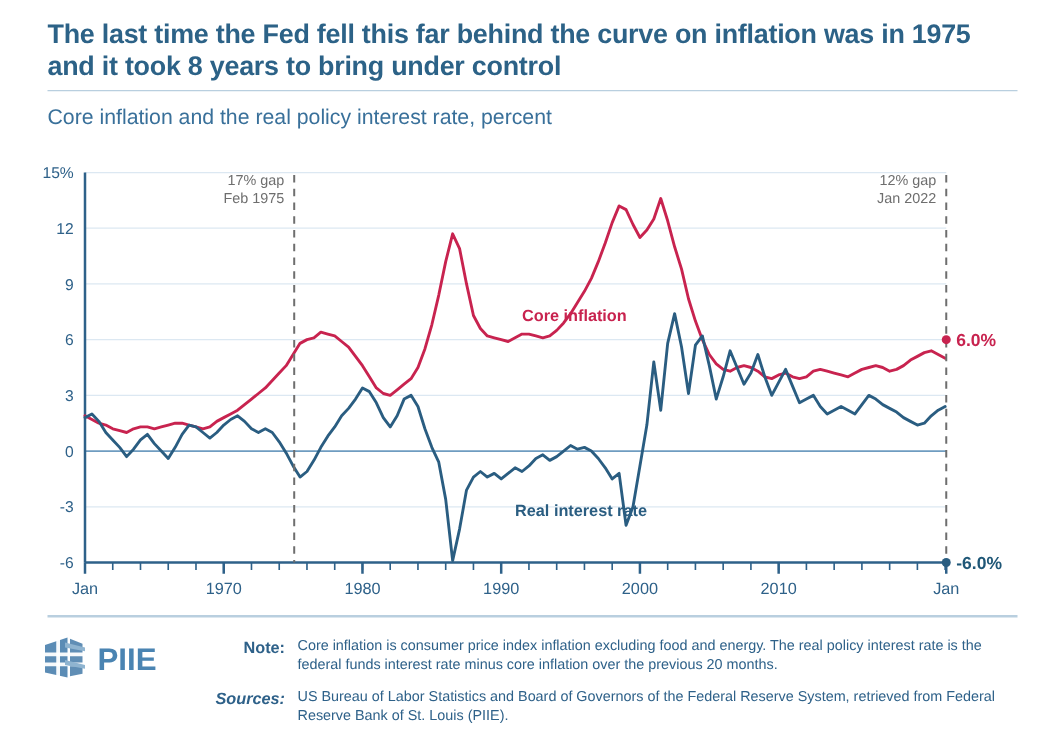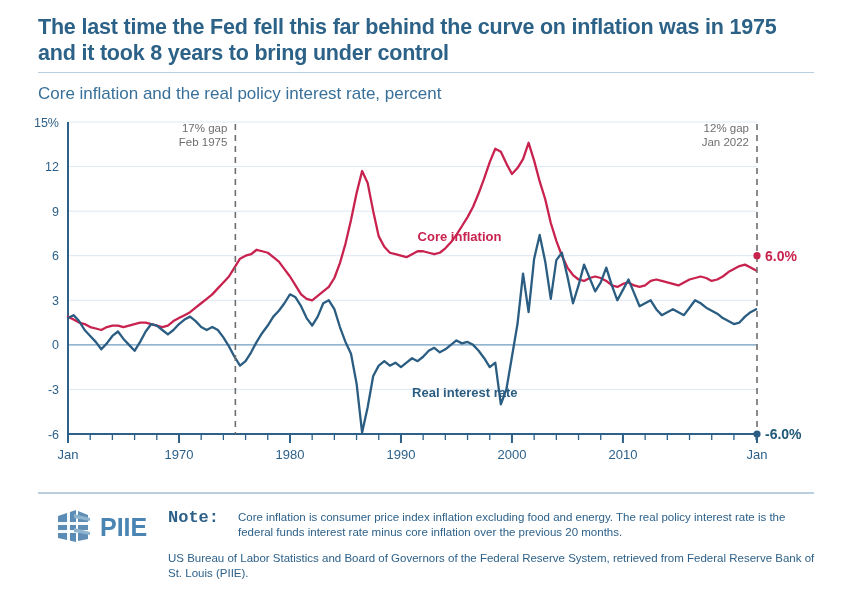--- a/index.html
+++ b/index.html
@@ -21,45 +21,44 @@
   .title-rule{
     position:absolute;left:38px;top:72px;width:776px;height:1px;
     background:#b9cfdf;
   }
   .subtitle{
     position:absolute;left:38px;top:84px;
     font-size:17px;color:#39709a;font-weight:400;
   }
 
   
-  .chart-wrap{position:absolute;left:0;top:104px;width:851px;height:360px;}
+  .chart-wrap{position:absolute;left:0;top:120px;width:851px;height:360px;}
   .chart-svg{display:block;}
 
   .ytick-label{font-size:12.5px;fill:#2e6189;font-family:"Liberation Sans", sans-serif;text-anchor:end;font-weight:400;}
   .xtick-label{font-size:13px;fill:#2e6189;font-family:"Liberation Sans", sans-serif;text-anchor:middle;font-weight:400;}
   .anno-label{font-size:11.5px;fill:#6e6e6e;font-family:"Liberation Sans", sans-serif;text-anchor:end;}
   .series-label-red{font-size:13px;font-weight:bold;fill:#c8234f;font-family:"Liberation Sans", sans-serif;}
   .series-label-blue{font-size:13px;font-weight:bold;fill:#2a5d81;font-family:"Liberation Sans", sans-serif;}
   .endlabel-red{font-size:14px;font-weight:bold;fill:#c8234f;font-family:"Liberation Sans", sans-serif;}
   .endlabel-blue{font-size:14px;font-weight:bold;fill:#1f5777;font-family:"Liberation Sans", sans-serif;}
 
   
   .footer-rule{
     position:absolute;left:38px;top:492px;width:776px;height:2px;background:#b9cfdf;
   }
   .logo{
-    position:absolute;left:54px;top:506px;width:120px;height:40px;
+    position:absolute;left:32px;top:506px;width:120px;height:40px;
   }
   .note-block{position:absolute;left:168px;top:510px;width:650px;}
   .note-row{display:flex;margin-bottom:11px;}
   .note-key{
-    width:60px;flex:0 0 60px;
-    font-size:17px;font-weight:bold;color:#2e6189;padding-right:10px;
+    width:60px;flex:0 0 60px;text-align:right;
+    font-size:13px;font-weight:bold;color:#2e6189;padding-right:10px;
     line-height:15px;
-    font-family:Liberation Mono, monospace;
   }
   .note-key.it{font-style:italic;}
   .note-val{
     font-size:11.5px;color:#2e6189;line-height:15px;font-weight:400;
   }
 </style>
 </head>
 <body>
 
 <div class="page">
@@ -168,17 +167,18 @@
       <text x="46" y="30" font-family="Liberation Sans, sans-serif" font-size="25" font-weight="bold" fill="#4a84b2">PIIE</text>
     </svg>
   </div>
 
   <div class="note-block">
     <div class="note-row">
       <div class="note-key">Note:</div>
       <div class="note-val">Core inflation is consumer price index inflation excluding food and energy. The real policy interest rate is the federal funds interest rate minus core inflation over the previous 20 months.</div>
     </div>
     <div class="note-row">
+      <div class="note-key it">Sources:</div>
       <div class="note-val">US Bureau of Labor Statistics and Board of Governors of the Federal Reserve System, retrieved from Federal Reserve Bank of St. Louis (PIIE).</div>
     </div>
   </div>
 
 </div>
 
 </body></html>

